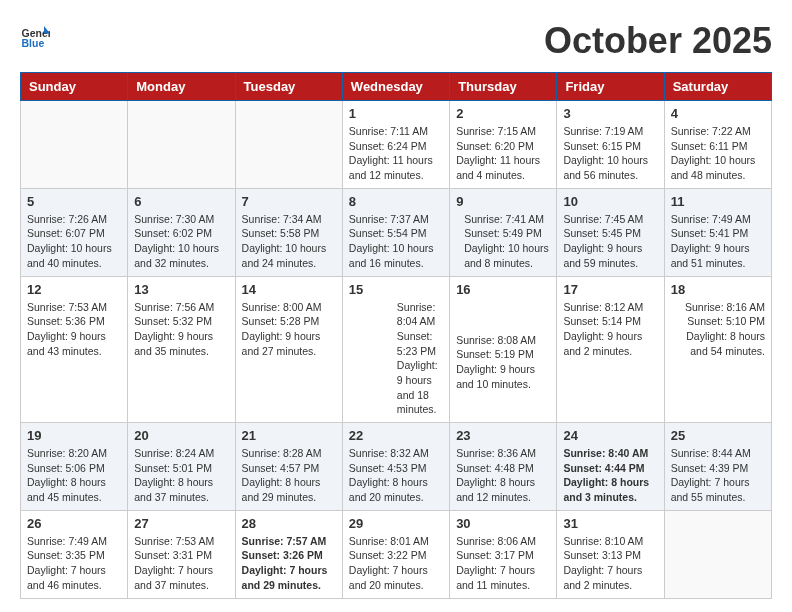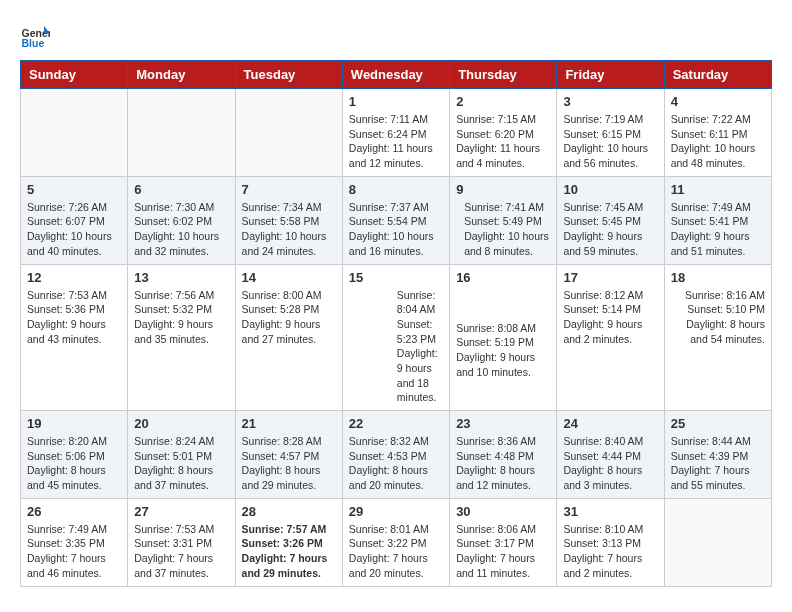--- a/index.html
+++ b/index.html
@@ -83,20 +83,21 @@
 
 <div class="header-area">
   <div class="logo">
     <svg class="logo-icon" viewBox="0 0 40 40" xmlns="http://www.w3.org/2000/svg">
       <text x="2" y="22" font-size="14" font-weight="bold" fill="#333">General</text>
       <text x="2" y="36" font-size="14" font-weight="bold" fill="#1a6fc4">Blue</text>
       <polygon points="32,8 40,18 32,18" fill="#1a6fc4"></polygon>
     </svg>
   </div>
   <div class="title-area">
+    <div class="month-title">October 2025</div>
   </div>
 </div>
 
 <table class="calendar">
   <thead>
     <tr>
     <th>Sunday</th>
         <th>Monday</th>
         <th>Tuesday</th>
         <th>Wednesday</th>
@@ -272,21 +273,21 @@
         </td>
         <td>
           <span class="day-num">23</span>
           <div class="day-detail" style="white-space: pre-line;">Sunrise: 8:36 AM
 Sunset: 4:48 PM
 Daylight: 8 hours
 and 12 minutes.</div>
         </td>
         <td>
           <span class="day-num">24</span>
-          <div class="day-detail" style="white-space: pre-line;">Sunrise: 8:40 AM
+          <div class="day-detail" style="white-space: pre-line; font-weight: bold;">Sunrise: 8:40 AM
 Sunset: 4:44 PM
 Daylight: 8 hours
 and 3 minutes.</div>
         </td>
         <td>
           <span class="day-num">25</span>
           <div class="day-detail" style="white-space: pre-line;">Sunrise: 8:44 AM
 Sunset: 4:39 PM
 Daylight: 7 hours
 and 55 minutes.</div>

